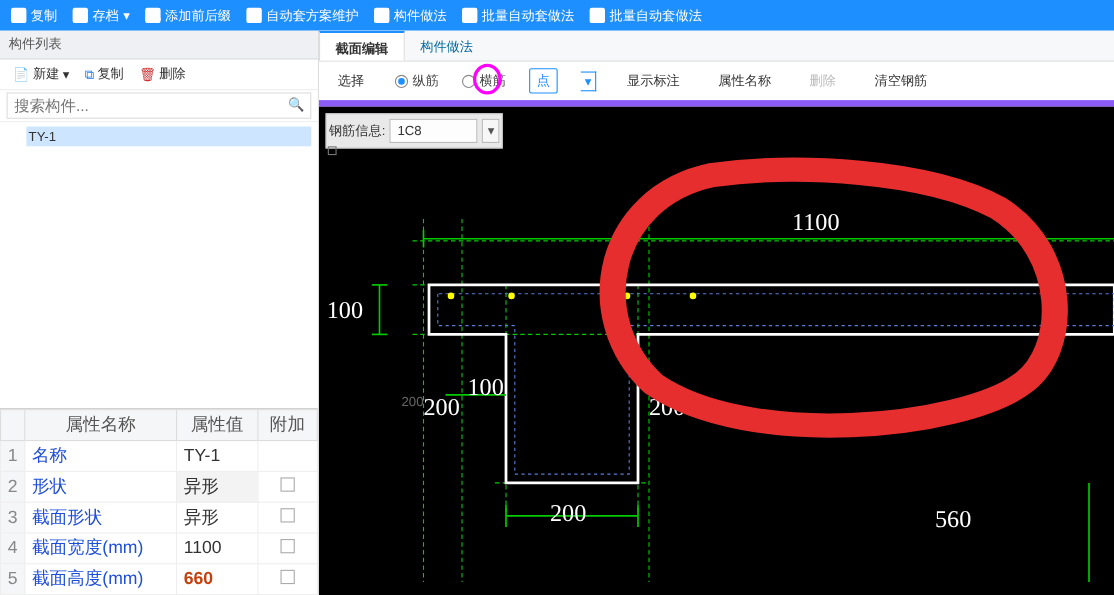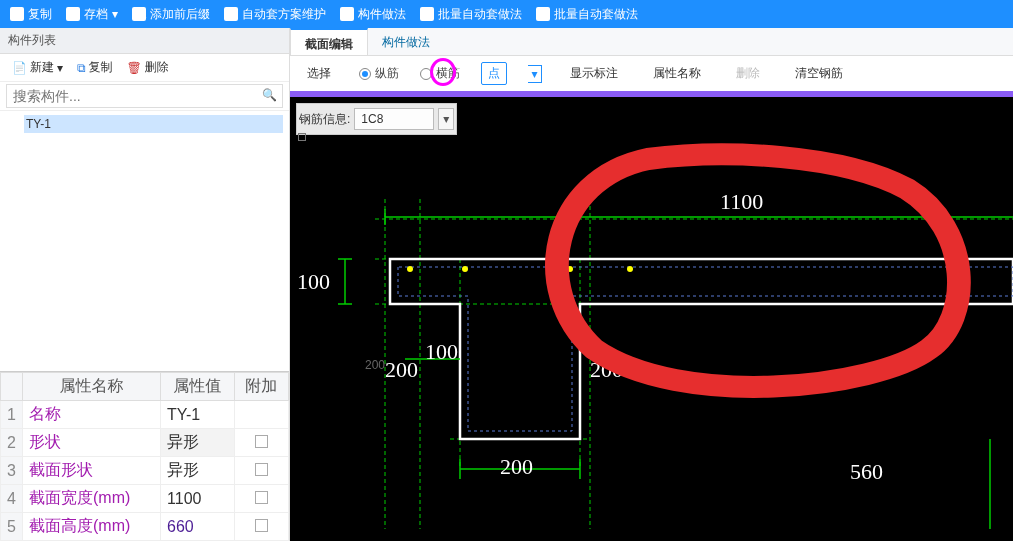--- a/index.html
+++ b/index.html
@@ -18,21 +18,21 @@
   .tree { flex:1; padding:4px 6px; overflow:auto;}
   .tree-node { padding:2px 2px; cursor:pointer;}
   .tree-node.parent::before { content:"▾"; margin-right:4px; color:#555;}
   .tree-node.child { margin-left:18px; }
   .tree-node.selected { background:#cde5ff; }
   .prop-panel { border-top:1px solid #ccc;}
   .prop-table { width:100%; border-collapse:collapse; font-size:16px;}
   .prop-table th { background:#f5f6f8; border:1px solid #ddd; padding:3px 6px; font-weight:normal; color:#555;}
   .prop-table td { border:1px solid #eee; padding:3px 6px;}
   .prop-table td.rownum { background:#f5f6f8; text-align:center; color:#888; width:22px;}
-  .prop-table td.link { color:#a21caf;}
+  .prop-table td.link { color:#1d4ed8;}
   .prop-table td.check { text-align:center;}
   .checkbox { width:13px; height:13px; border:1px solid #aaa; display:inline-block;}
   .right { flex:1; display:flex; flex-direction:column; background:#fff; position:relative;}
   .tabs { display:flex; border-bottom:1px solid #ddd; background:#f7f8fa; height:28px;}
   .tab { padding:6px 14px; cursor:pointer; color:#0369a1;}
   .tab.active { background:#fff; border-top:2px solid #1e8fff; border-left:1px solid #ddd; border-right:1px solid #ddd; color:#333; font-weight:bold;}
   .option-row { display:flex; align-items:center; gap:21px; padding:6px 10px; border-bottom:6px solid #8b5cf6; color:#444;}
   .option-row .grp { display:flex; align-items:center; gap:4px;}
   .radio { width:12px;height:12px;border:1px solid #888;border-radius:50%;display:inline-flex;align-items:center;justify-content:center;}
   .radio.checked::after{content:"";width:6px;height:6px;background:#1e8fff;border-radius:50%;}
@@ -139,21 +139,21 @@
         </tr>
         <tr>
           <td class="rownum">4</td>
           <td class="link">截面宽度(mm)</td>
           <td>1100</td>
           <td class="check"><span class="checkbox"></span></td>
         </tr>
         <tr>
           <td class="rownum">5</td>
           <td class="link">截面高度(mm)</td>
-          <td style="color:#4c1d95;">660</td>
+          <td style="color:#c2410c;font-weight:bold;">660</td>
           <td class="check"><span class="checkbox"></span></td>
         </tr>
       </tbody>
         </table>
     </div>
   </div>
 
   <div class="right">
     <div class="tabs">
       <div class="tab active">截面编辑</div>

